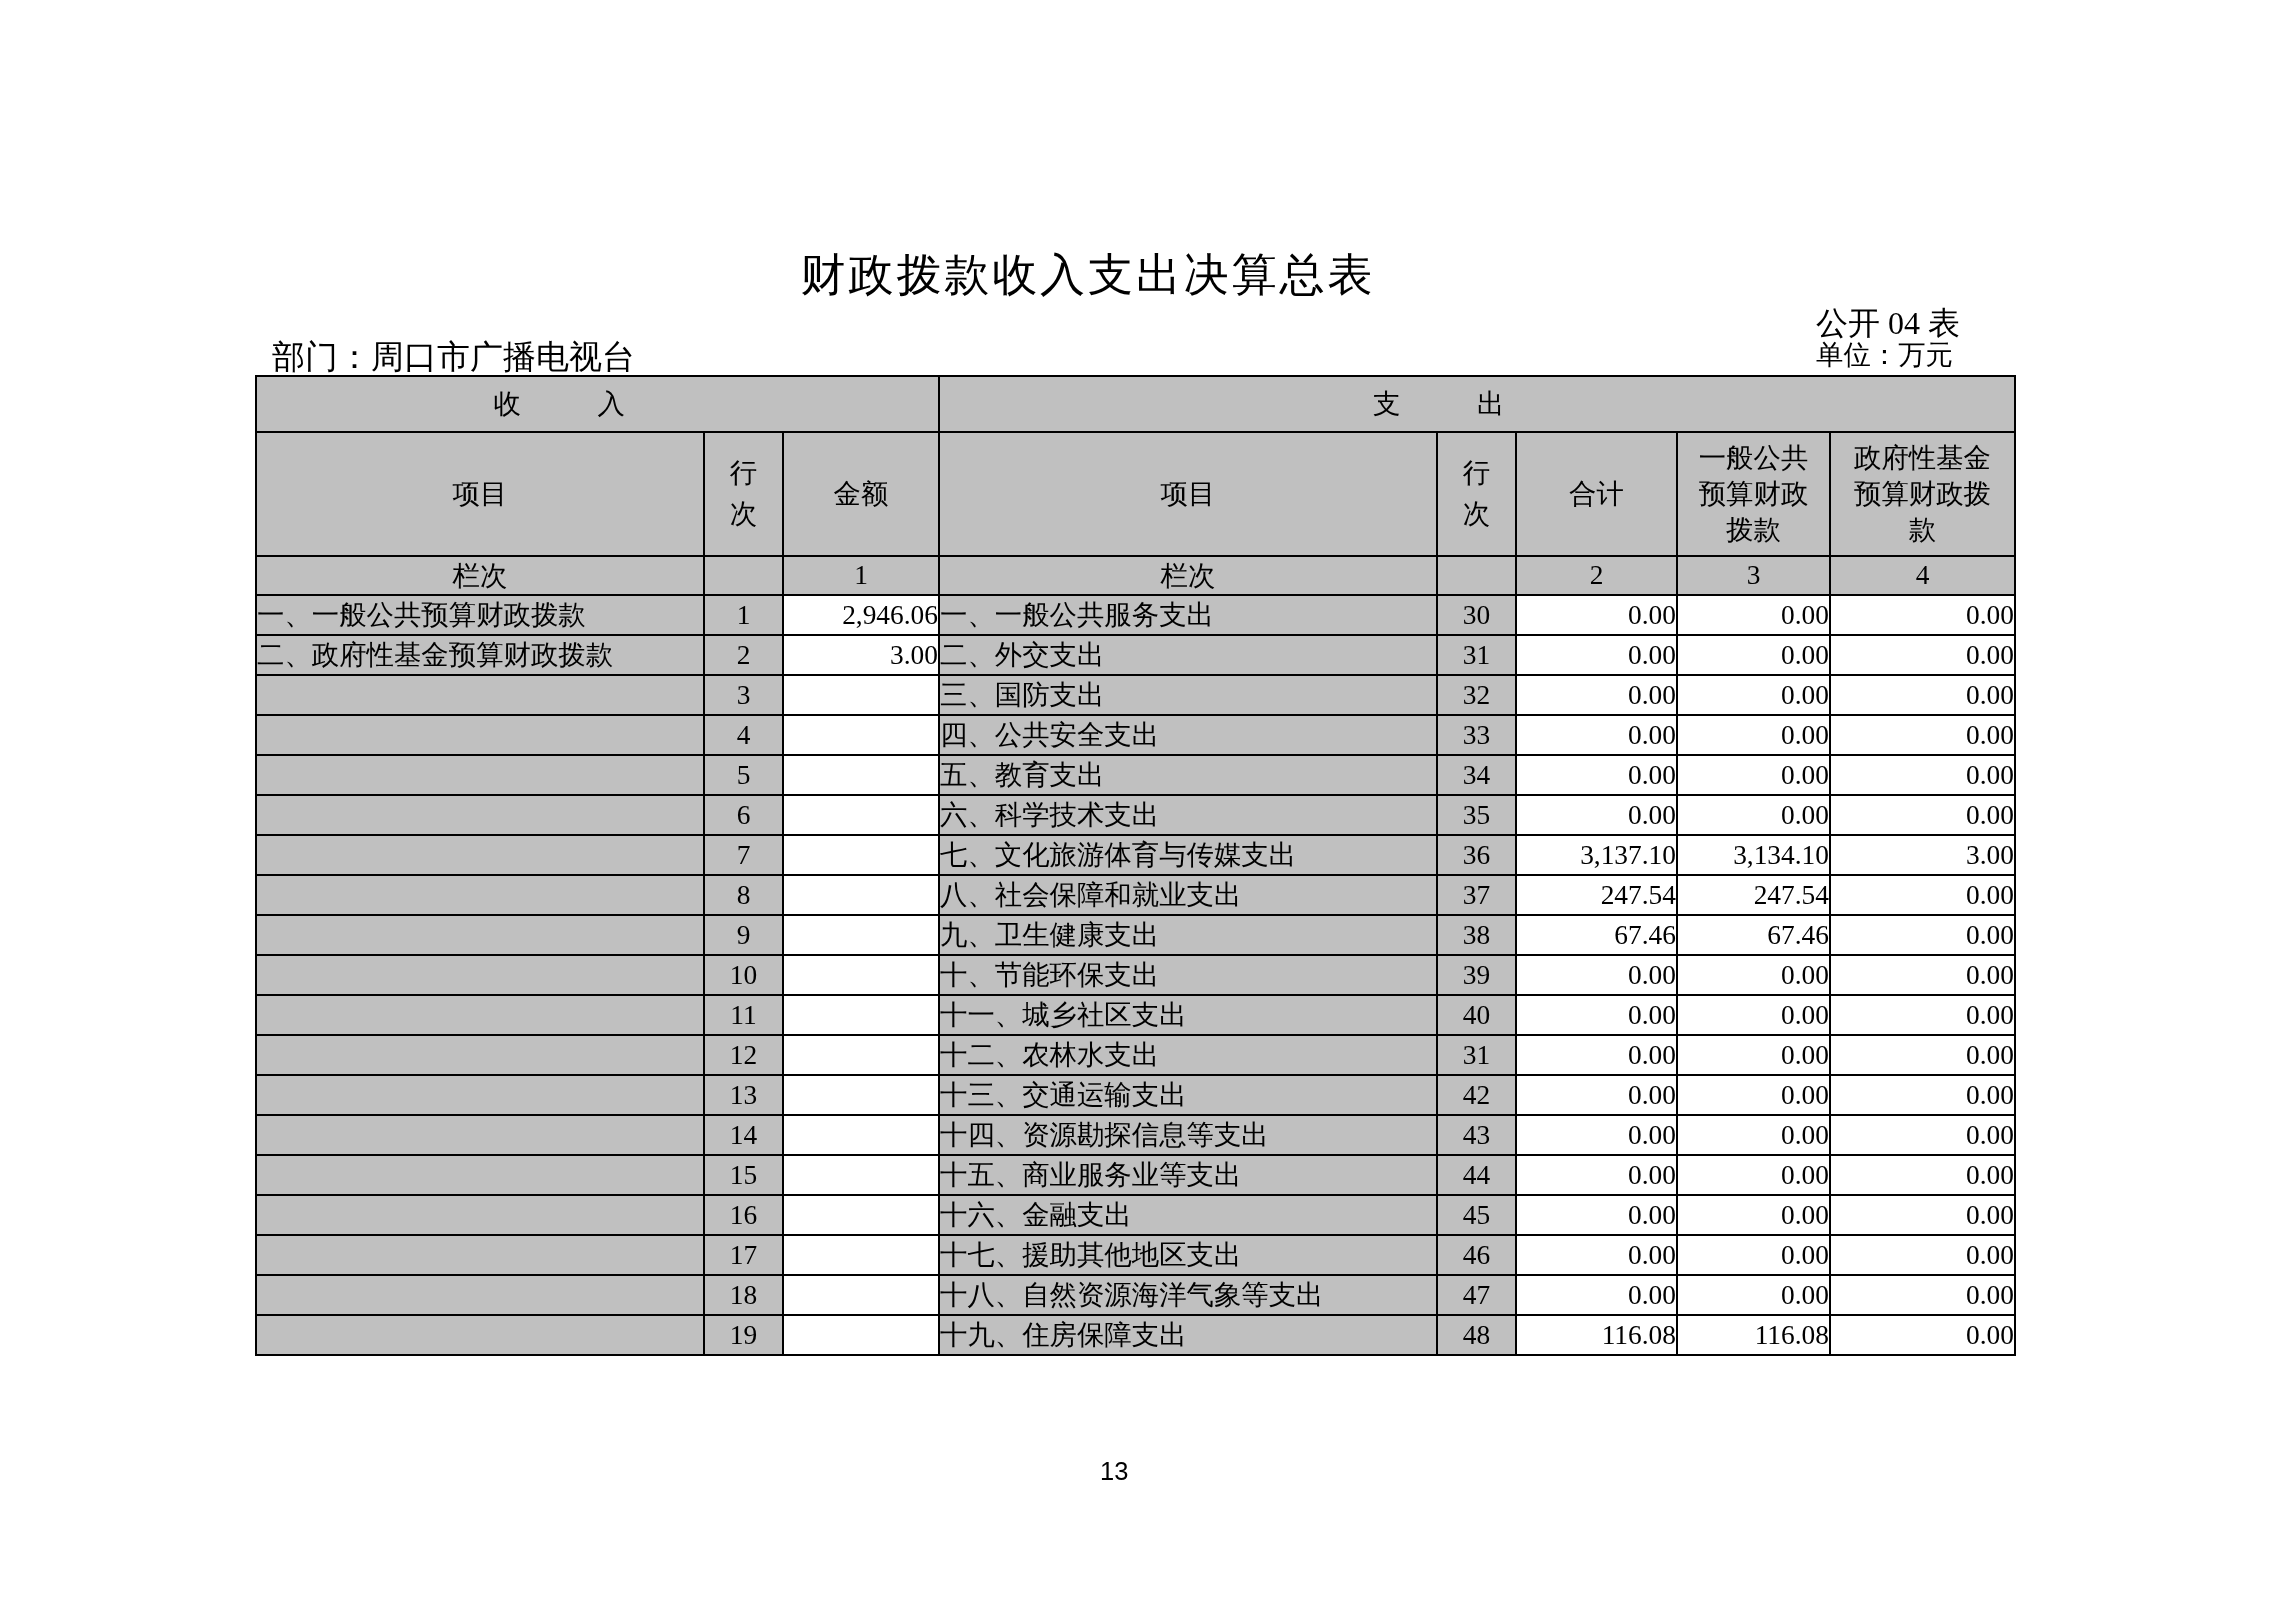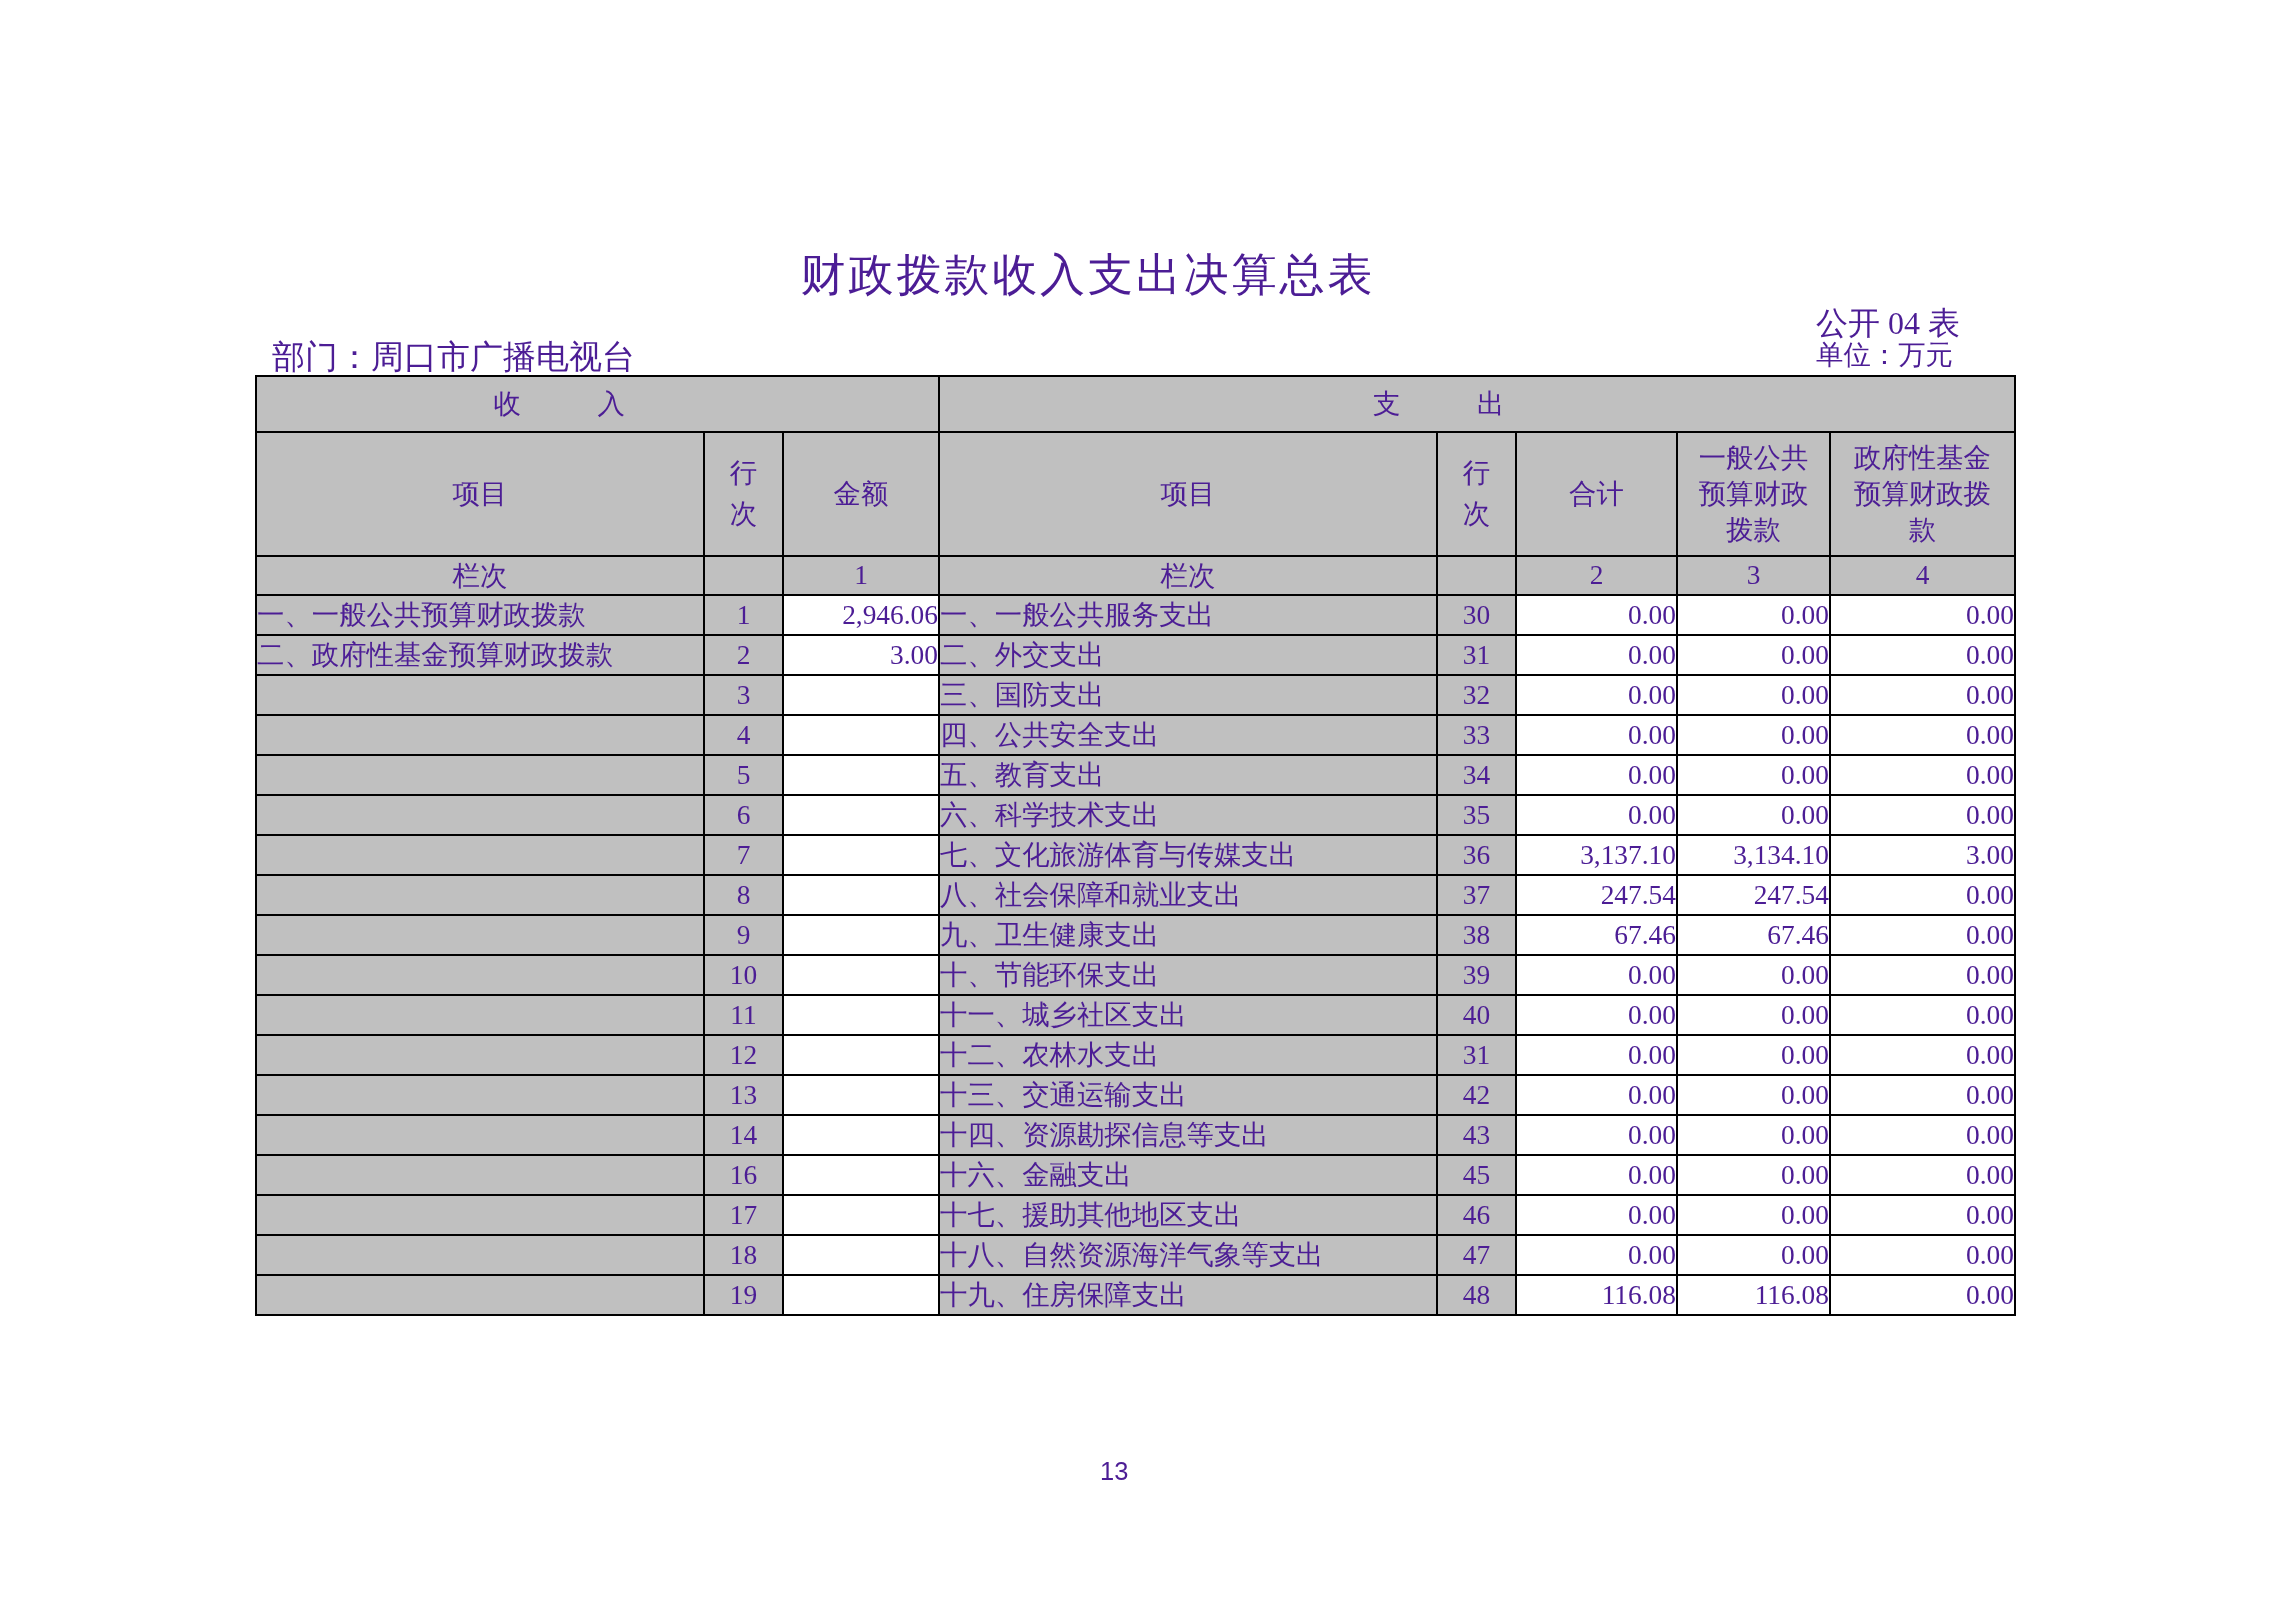--- a/index.html
+++ b/index.html
@@ -4,21 +4,21 @@
 <style>
   * { box-sizing: border-box; }
   html, body { margin: 0; padding: 0; }
   body { background: #888; }
   .page {
     position: relative;
     width: 2293px;
     height: 1620px;
     background: #ffffff;
     font-family: "Liberation Serif", "DejaVu Serif", serif;
-    color: #4c1d95;
+    color: #000000;
     overflow: hidden;
   }
   .doc-title {
     position: absolute;
     left: 0;
     top: 245px;
     width: 2176px;
     text-align: center;
     font-size: 45px;
     font-weight: 500;
@@ -275,20 +275,30 @@
           <td class="no bg">14</td>
           <td class="num"></td>
           <td class="item bg">十四、资源勘探信息等支出</td>
           <td class="no bg">43</td>
           <td class="num">0.00</td>
           <td class="num">0.00</td>
           <td class="num">0.00</td>
         </tr>
         <tr>
           <td class="item bg"></td>
+          <td class="no bg">15</td>
+          <td class="num"></td>
+          <td class="item bg">十五、商业服务业等支出</td>
+          <td class="no bg">44</td>
+          <td class="num">0.00</td>
+          <td class="num">0.00</td>
+          <td class="num">0.00</td>
+        </tr>
+        <tr>
+          <td class="item bg"></td>
           <td class="no bg">16</td>
           <td class="num"></td>
           <td class="item bg">十六、金融支出</td>
           <td class="no bg">45</td>
           <td class="num">0.00</td>
           <td class="num">0.00</td>
           <td class="num">0.00</td>
         </tr>
         <tr>
           <td class="item bg"></td>

